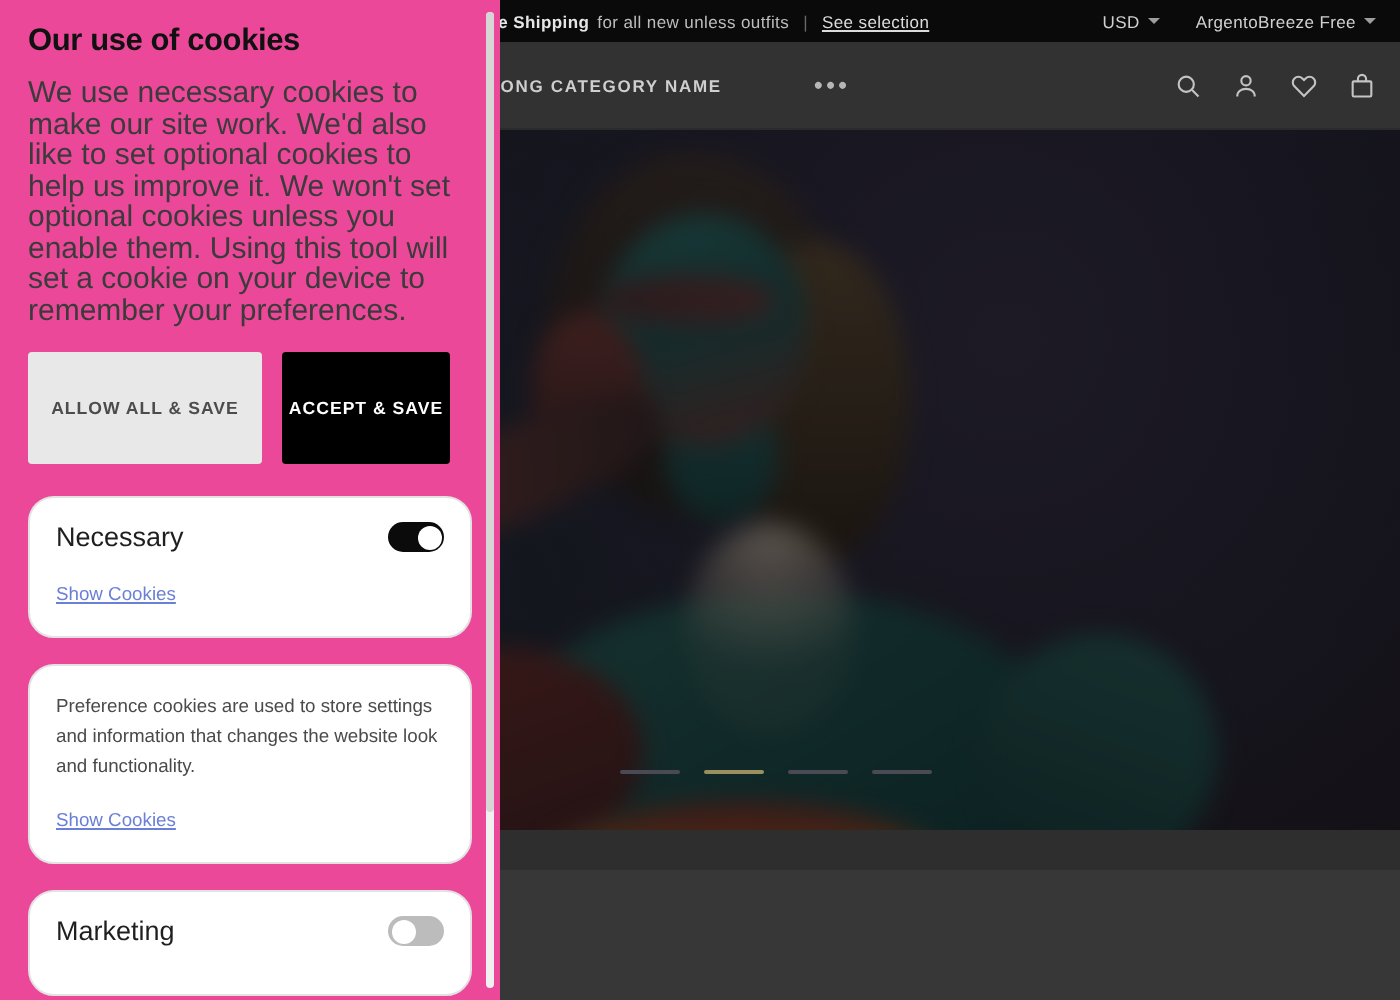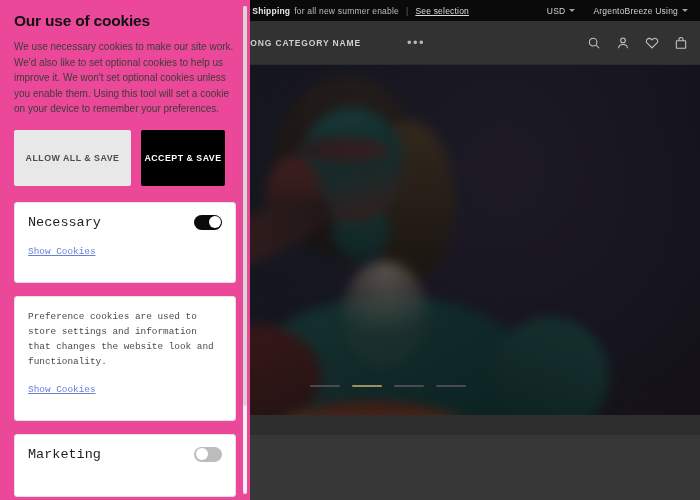--- a/index.html
+++ b/index.html
@@ -164,45 +164,44 @@
     overflow: hidden;
   }
   .cp-title {
     font-size: 15.5px;
     font-weight: bold;
     color: #111;
     letter-spacing: -.2px;
     margin-bottom: 9px;
   }
   .cp-intro {
-    font-size: 10px;
+    font-size: 15px;
     line-height: 15.5px;
     color: #3b3b3b;
     margin-bottom: 13px;
   }
   .cp-buttons { display: flex; gap: 10px; margin-bottom: 16px; }
   .btn {
     font-size: 8.8px; font-weight: bold; letter-spacing: .5px;
     padding: 23px 0;
     text-align: center;
     border: none;
     border-radius: 2px;
     cursor: pointer;
     font-family: "Liberation Sans", sans-serif;
   }
   .btn-allow { background: #e8e8e8; color: #4c4c4c; width: 117px; }
   .btn-accept { background: #000000; color: #ffffff; width: 84px; }
 
   .cat-card {
     border: 1px solid #e2e2e2;
-    border-radius: 3px;
-    padding: 12px 13px 23px 13px;
+    border-radius: 13px;
+    padding: 12px 13px 13px 13px;
     margin-bottom: 13px;
     background: #fff;
-    font-family: Liberation Mono, monospace;
   }
   .cat-head { display: flex; align-items: center; justify-content: space-between; margin-bottom: 11px; }
   .cat-name { font-size: 13.5px; color: #1f1f1f; }
   .cat-desc { font-size: 9.4px; line-height: 15px; color: #4a4a4a; margin-bottom: 10px; }
   .cat-link { font-size: 9.4px; color: #6a7fd6; text-decoration: underline; cursor: pointer; margin-top: 44px; }
 
   .toggle {
     width: 28px; height: 15px;
     border-radius: 8px;
     background: #bcbcbc;
@@ -237,31 +236,31 @@
 </head>
 <body>
 
 <div id="app">
 
   <div id="site">
 
     <div class="promo-bar">
       <div class="promo-center">
         <span class="promo-strong">Free Shipping</span>
-        <span class="promo-text">for all new summer enable</span>
+        <span class="promo-text">for all new unless outfits</span>
         <span class="promo-sep">|</span>
         <span class="promo-link">See selection</span>
       </div>
       <div class="promo-right">
         <span class="ddl">
           <span>USD</span>
           <span class="caret"></span>
         </span>
         <span class="ddl">
-          <span>ArgentoBreeze Using</span>
+          <span>ArgentoBreeze Free</span>
           <span class="caret"></span>
         </span>
       </div>
     </div>
 
     <div class="nav-bar">
       <div class="nav-items">
         <span class="nav-item">
           <span>GEAR</span>
           <span class="caret"></span>

